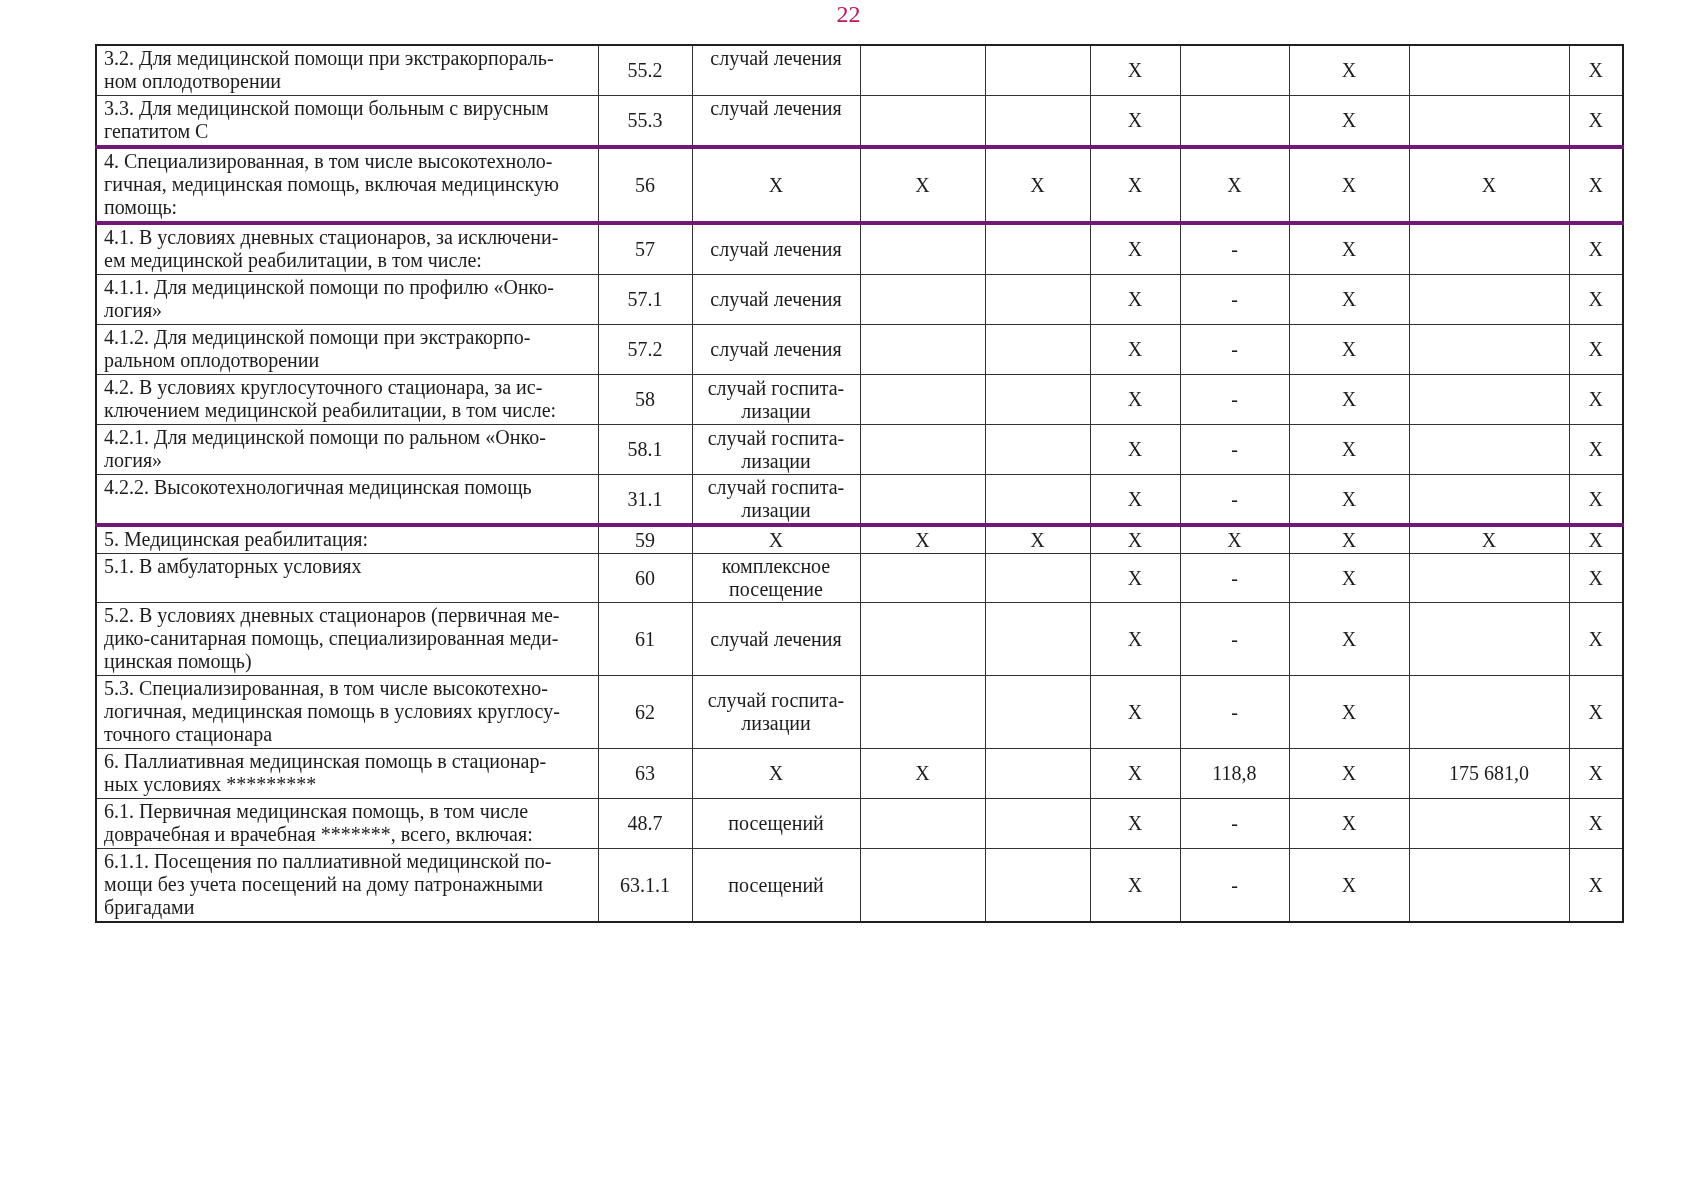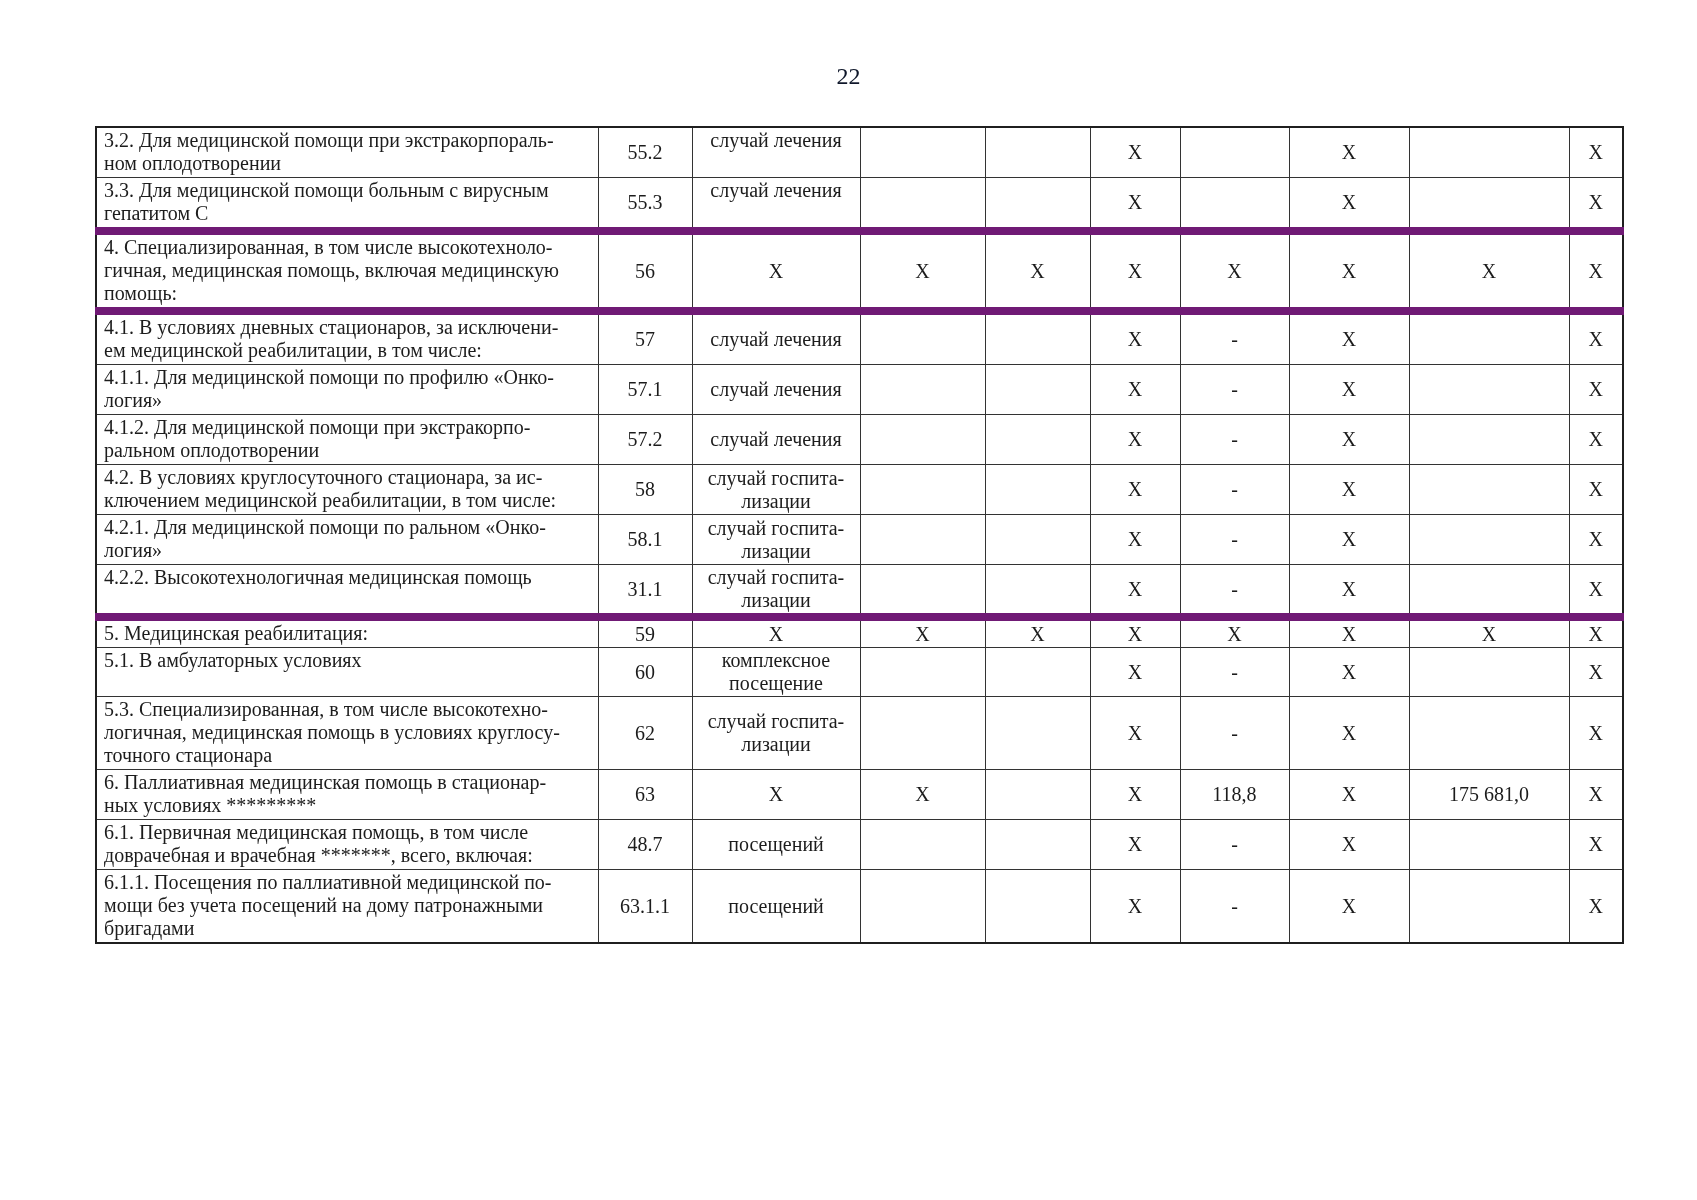--- a/index.html
+++ b/index.html
@@ -10,29 +10,28 @@
   .page {
     position: relative;
     width: 1697px;
     height: 1200px;
     background: #ffffff;
     color: #1c1c1c;
     font-family: "Liberation Serif", "DejaVu Serif", serif;
     overflow: hidden;
   }
   .page-number {
-    padding-top: 62px;
     text-align: center;
     font-size: 24px;
     line-height: 28px;
-    color: #0f172a;
+    color: #be185d;
   }
   table.report-table {
     margin-left: 95px;
-    margin-top: 36px;
+    margin-top: 16px;
     border-collapse: collapse;
     table-layout: fixed;
     width: 1527px;
     border: 2px solid #1f1f1f;
   }
   table.report-table td {
     border: 1px solid #333333;
     font-size: 20px;
     line-height: 23px;
     padding: 1px 4px;
@@ -43,21 +42,21 @@
   }
   table.report-table td.name {
     text-align: left;
     vertical-align: top;
     padding: 1px 6px 2px 7px;
   }
   table.report-table td.unit-top {
     vertical-align: top;
   }
   tr.thick-top td {
-    border-top: 8px solid #701a75;
+    border-top: 4px solid #701a75;
   }
 </style>
 </head>
 <body>
 
 <div class="page">
   <div class="page-number">22</div>
 
   <table class="report-table">
     <colgroup>
@@ -212,20 +211,34 @@
 посещение</td>
           <td></td>
           <td></td>
           <td>Х</td>
           <td>-</td>
           <td>Х</td>
           <td></td>
           <td>Х</td>
         </tr>
         <tr>
+          <td class="name">5.2. В условиях дневных стационаров (первичная ме-
+дико-санитарная помощь, специализированная меди-
+цинская помощь)</td>
+          <td>61</td>
+          <td>случай лечения</td>
+          <td></td>
+          <td></td>
+          <td>Х</td>
+          <td>-</td>
+          <td>Х</td>
+          <td></td>
+          <td>Х</td>
+        </tr>
+        <tr>
           <td class="name">5.3. Специализированная, в том числе высокотехно-
 логичная, медицинская помощь в условиях круглосу-
 точного стационара</td>
           <td>62</td>
           <td>случай госпита-
 лизации</td>
           <td></td>
           <td></td>
           <td>Х</td>
           <td>-</td>

